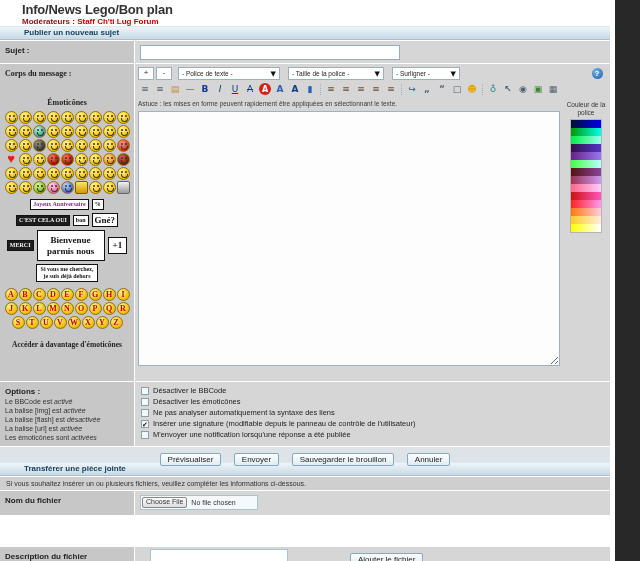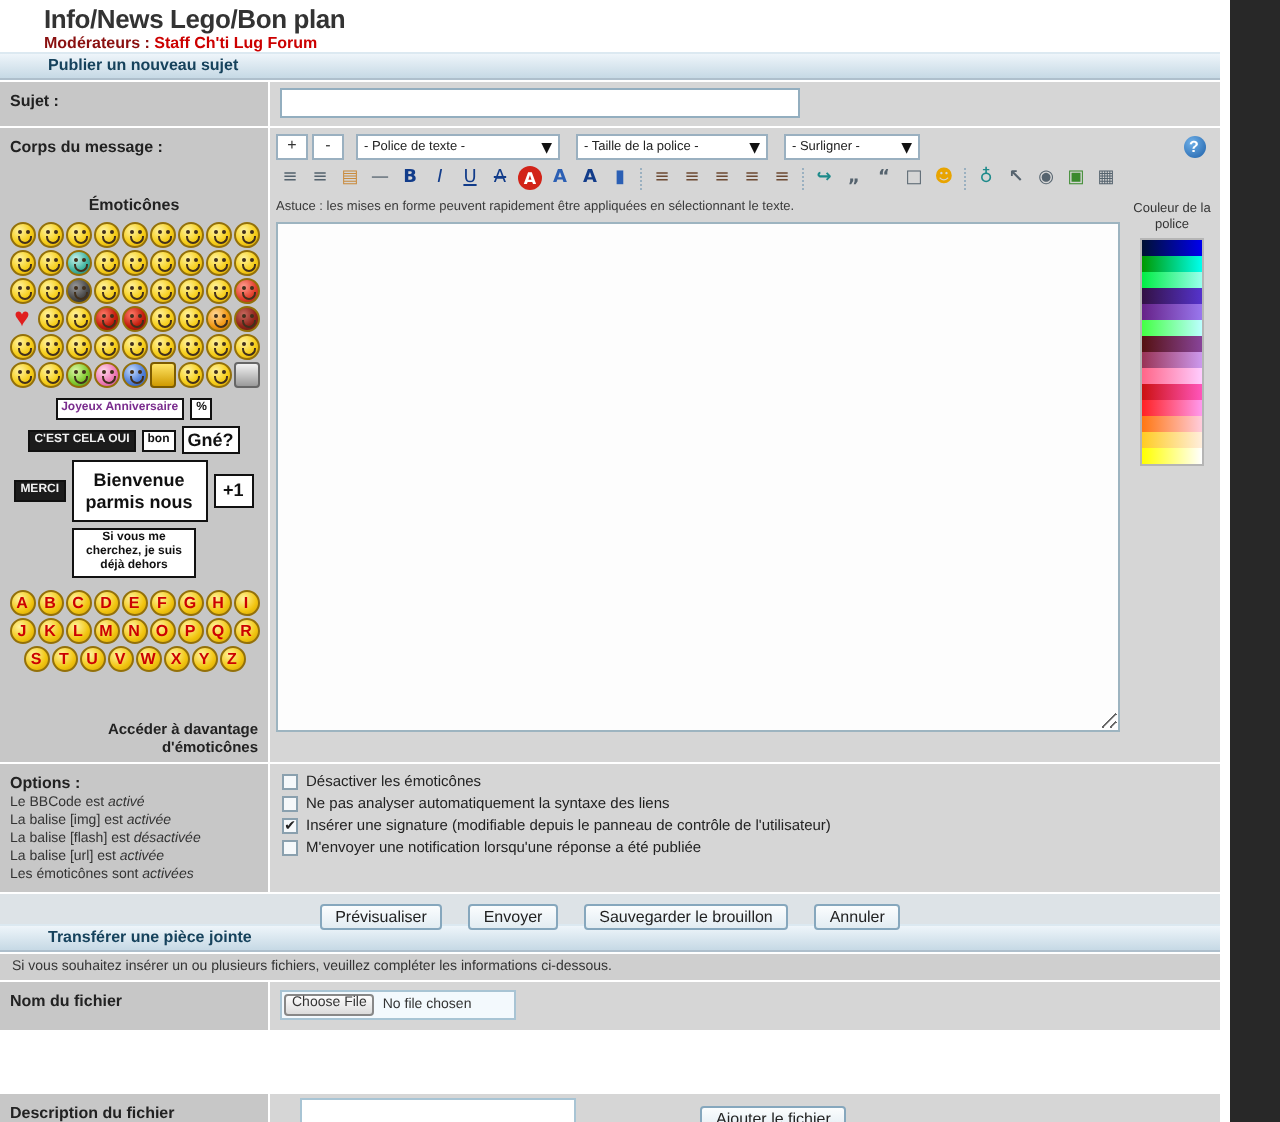--- a/index.html
+++ b/index.html
@@ -25,21 +25,21 @@
   .row { display: flex; margin-top: 1px; overflow: hidden; }
   .cell { overflow: hidden; }
   .cell.label { width: 134px; background: #c7c7c7; margin-right: 1px; padding: 5px 5px; font-size: 8px; font-weight: bold; color: #222; flex-shrink: 0; }
   .cell.field { flex: 1; background: #d6d6d6; }
 
   .subj-row { height: 22px; }
   .subj-input { width: 260px; height: 15px; margin: 3px 0 0 5px; border: 1px solid #93aebf; font-size: 9px; padding: 0 2px; background: #fff; }
 
   
   .body-row { height: 317px; }
-  .emopanel { display: flex; flex-direction: column; align-items: center; padding: 4px 3px; }
+  .emopanel { display: flex; flex-direction: column; align-items: center; padding: 4px 3px; font-family: Liberation Serif, serif; }
   .body-label { align-self: flex-start; font-size: 8px; font-weight: bold; }
   .emo-title { font-size: 8px; font-weight: bold; margin-top: 20px; margin-bottom: 4px; }
   .emo-grid { display: flex; flex-wrap: wrap; justify-content: center; gap: 1px; width: 128px; }
   .emo { width: 13px; height: 13px; border-radius: 50%; border: 1px solid #93700a; position: relative; display: inline-block; cursor: pointer;
     background: radial-gradient(circle at 35% 30%, #fff3a0, #f7cf1d 55%, #d9a400); }
   .emo::before { content: ""; position: absolute; left: 3px; top: 3px; width: 2px; height: 2px; border-radius: 50%; background: #42301c; box-shadow: 4px 0 0 #42301c; }
   .emo::after { content: ""; position: absolute; left: 3px; top: 6px; width: 5px; height: 3px; border: 1px solid #42301c; border-top: none; border-radius: 0 0 5px 5px; }
   .emo.red { background: radial-gradient(circle at 35% 30%, #ff9d90, #e2422f 55%, #a81f10); }
   .emo.darkred { background: radial-gradient(circle at 35% 30%, #c86a60, #8f241a 55%, #5d140d); }
   .emo.devil { background: radial-gradient(circle at 35% 30%, #ff7b6a, #c41f0e 55%, #7c0f05); }
@@ -62,21 +62,21 @@
   .sign.dark { background: #1c1c1c; color: #f2f2f2; }
   .sign.large { font-size: 9px; }
   .sign.big { font-size: 9px; width: 68px; padding: 4px 2px; }
   .sign.plus { font-size: 9px; padding: 2px 4px; }
   .sign.small { font-size: 6px; max-width: 62px; }
 
   .emo-letters { display: flex; flex-wrap: wrap; justify-content: center; gap: 1px; width: 126px; margin-top: 6px; }
   .letter-emo { width: 13px; height: 13px; border-radius: 50%; border: 1px solid #93700a; cursor: pointer;
     background: radial-gradient(circle at 35% 30%, #fff3a0, #f2c511 60%, #cf9f00);
     color: #c00; font-size: 8px; font-weight: bold; line-height: 11px; text-align: center; }
-  .more-link { font-size: 7.5px; font-weight: bold; color: #222; margin-top: 24px; text-align: right; cursor: pointer; }
+  .more-link { font-size: 7.5px; font-weight: bold; color: #222; margin-top: 11px; text-align: right; cursor: pointer; }
 
   
   .msgfield { display: flex; padding: 2px 3px; }
   .editor-left { flex: 1; display: flex; flex-direction: column; }
   .editor-right { width: 52px; display: flex; flex-direction: column; align-items: center; padding-top: 2px; flex-shrink: 0; }
   .tb-row1 { display: flex; align-items: center; gap: 2px; margin: 1px 0 2px; }
   .tb-btn { width: 16px; height: 13px; background: #fff; border: 1px solid #9ab0c0; font-size: 8px; line-height: 10px; text-align: center; color: #333; cursor: pointer; }
   .tb-select { height: 13px; background: #fff; border: 1px solid #9ab0c0; display: flex; align-items: center; font-size: 6.5px; color: #222; padding: 0 3px; cursor: pointer; }
   #tb-selects { display: contents; }
   #tb-selects .tb-select:nth-of-type(1) { width: 102px; margin-left: 4px; }
@@ -330,20 +330,24 @@
           <div class="opt-line"><span>Le BBCode est </span><i>activé</i></div>
           <div class="opt-line"><span>La balise [img] est </span><i>activée</i></div>
           <div class="opt-line"><span>La balise [flash] est </span><i>désactivée</i></div>
           <div class="opt-line"><span>La balise [url] est </span><i>activée</i></div>
           <div class="opt-line"><span>Les émoticônes sont </span><i>activées</i></div>
         </div>
     </div>
     <div class="cell field opt-checks" id="opt-checks">
         <label class="chk-row">
           <span class="chk"></span>
+          <span class="chk-label">Désactiver le BBCode</span>
+        </label>
+        <label class="chk-row">
+          <span class="chk"></span>
           <span class="chk-label">Désactiver les émoticônes</span>
         </label>
         <label class="chk-row">
           <span class="chk"></span>
           <span class="chk-label">Ne pas analyser automatiquement la syntaxe des liens</span>
         </label>
         <label class="chk-row">
           <span class="chk checked">✔</span>
           <span class="chk-label">Insérer une signature (modifiable depuis le panneau de contrôle de l'utilisateur)</span>
         </label>

